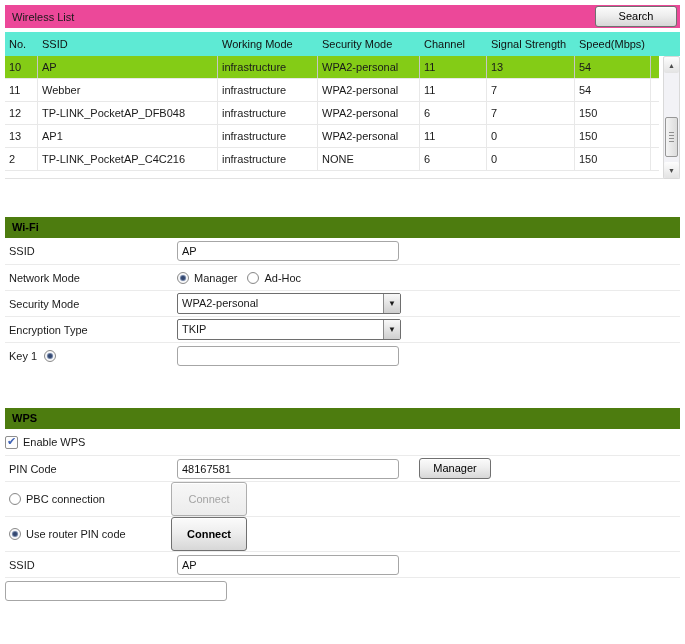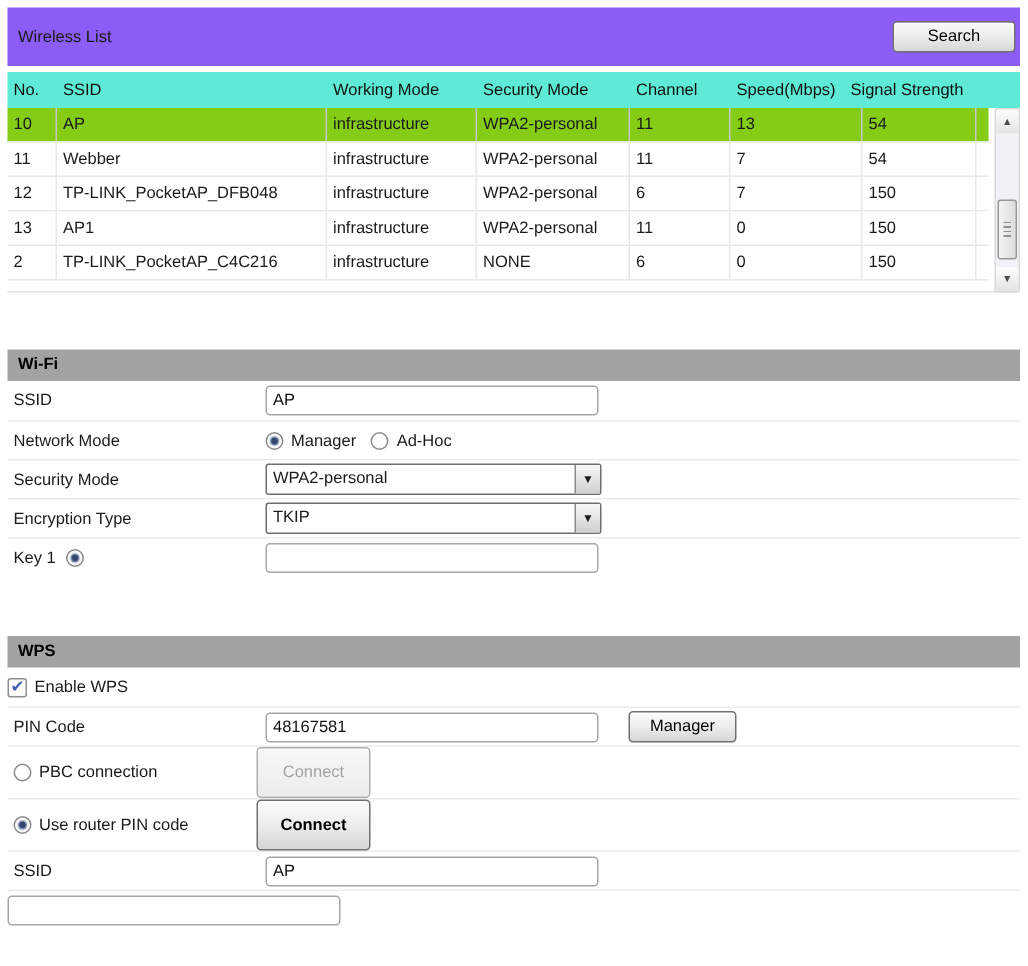--- a/index.html
+++ b/index.html
@@ -7,21 +7,21 @@
   body {
     width:685px; height:644px;
     font-family:"Liberation Sans", sans-serif;
     font-size:11px; color:#1a1a1a;
     overflow:hidden;
   }
   .page { padding:5px; width:685px; }
 
   
   .wl-band {
-    height:39px; background:#8b5cf6;
+    height:23px; background:#ec4899;
     display:flex; align-items:center; justify-content:space-between;
     padding:0 3px 0 7px; margin-bottom:4px;
   }
   .btn {
     font-family:"Liberation Sans", sans-serif;
     font-size:11px; color:#000;
     border:1px solid #707070; border-radius:3px;
     background:linear-gradient(#fbfbfb, #eeeeee 45%, #d7d7d7);
     box-shadow:inset 0 1px 0 #ffffff;
     text-align:center; cursor:pointer;
@@ -57,21 +57,21 @@
   .sb-thumb {
     position:absolute; left:1px; right:1px; top:60px; height:40px;
     background:linear-gradient(90deg,#f4f4f4,#dcdcdc);
     border:1px solid #979797; border-radius:2px;
   }
   .sb-grip { position:absolute; left:3px; right:3px; top:14px; height:10px;
     background:repeating-linear-gradient(#8f8f8f 0 1px, transparent 1px 3px); }
 
   
   .section-header {
-    height:21px; line-height:21px; background:#a3a3a3;
+    height:21px; line-height:21px; background:#4d7c0f;
     font-weight:bold; padding-left:7px; color:#000;
   }
   .sec-wifi { margin-top:38px; }
   .sec-wps  { margin-top:40px; }
   .form-row { min-height:26px; display:flex; align-items:center; width:675px; }
   .form-row + .form-row { border-top:1px solid #ebebeb; }
   .flabel { width:172px; padding-left:4px; display:flex; align-items:center; }
 
   .tinput {
     width:222px; height:20px;
@@ -128,22 +128,22 @@
     <button class="btn search-btn">Search</button>
   </div>
 
   <div class="wtable">
     <div class="thead">
       <div class="cell c-no">No.</div>
       <div class="cell c-ssid">SSID</div>
       <div class="cell c-work">Working Mode</div>
       <div class="cell c-sec">Security Mode</div>
       <div class="cell c-chan">Channel</div>
+      <div class="cell c-sig">Signal Strength</div>
       <div class="cell c-speed">Speed(Mbps)</div>
-      <div class="cell c-sig">Signal Strength</div>
     </div>
     <div class="tbody">
 
       <div class="trow selected">
       <div class="cell c-no">10</div>
       <div class="cell c-ssid">AP</div>
       <div class="cell c-work">infrastructure</div>
       <div class="cell c-sec">WPA2-personal</div>
       <div class="cell c-chan">11</div>
       <div class="cell c-sig">13</div>

